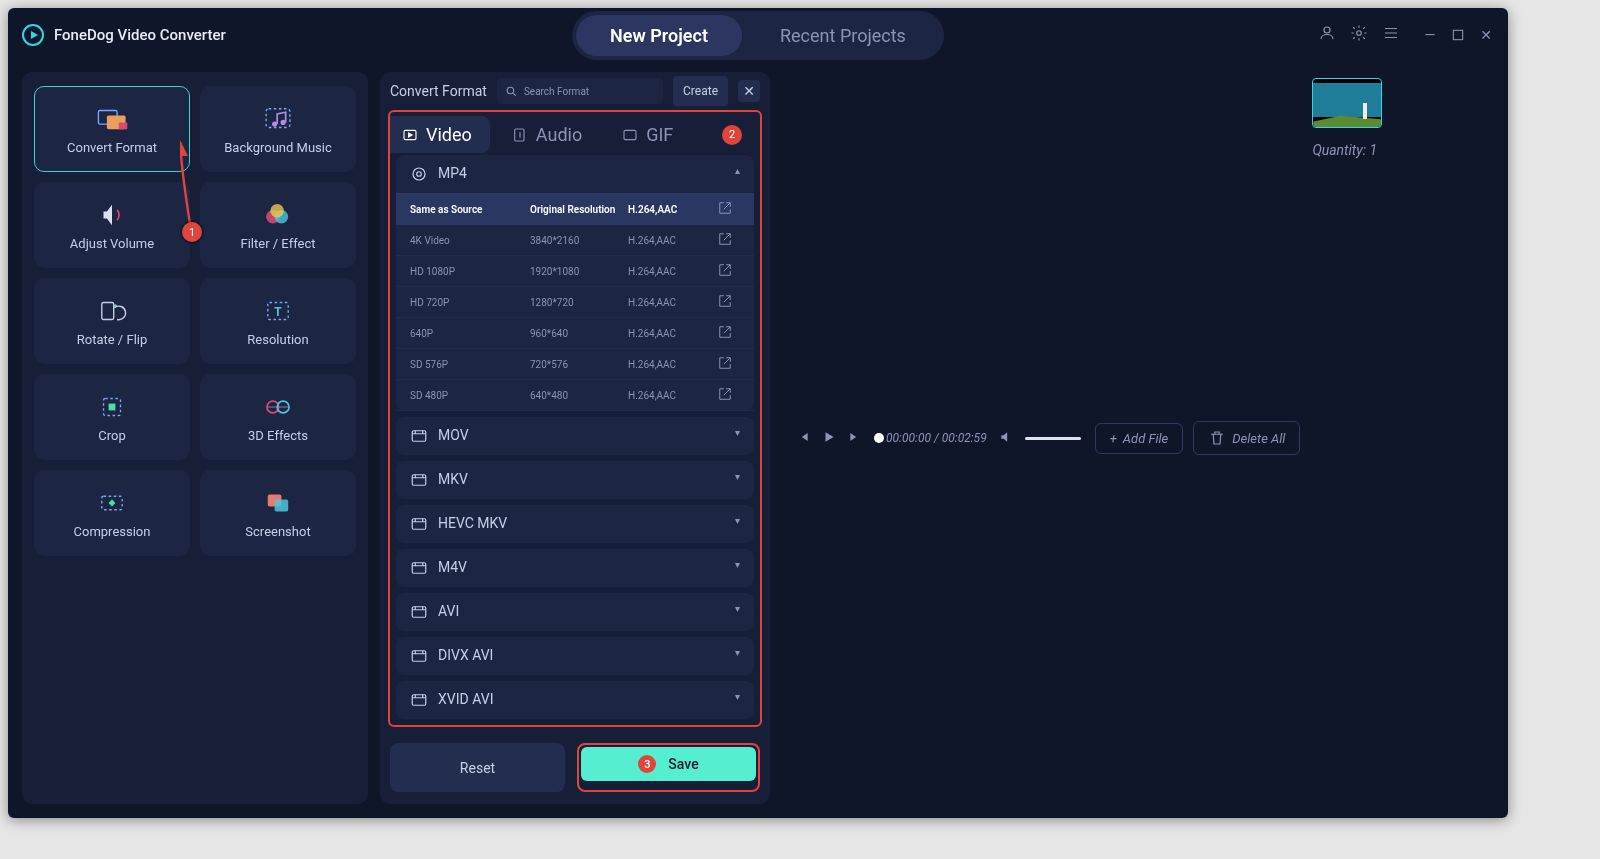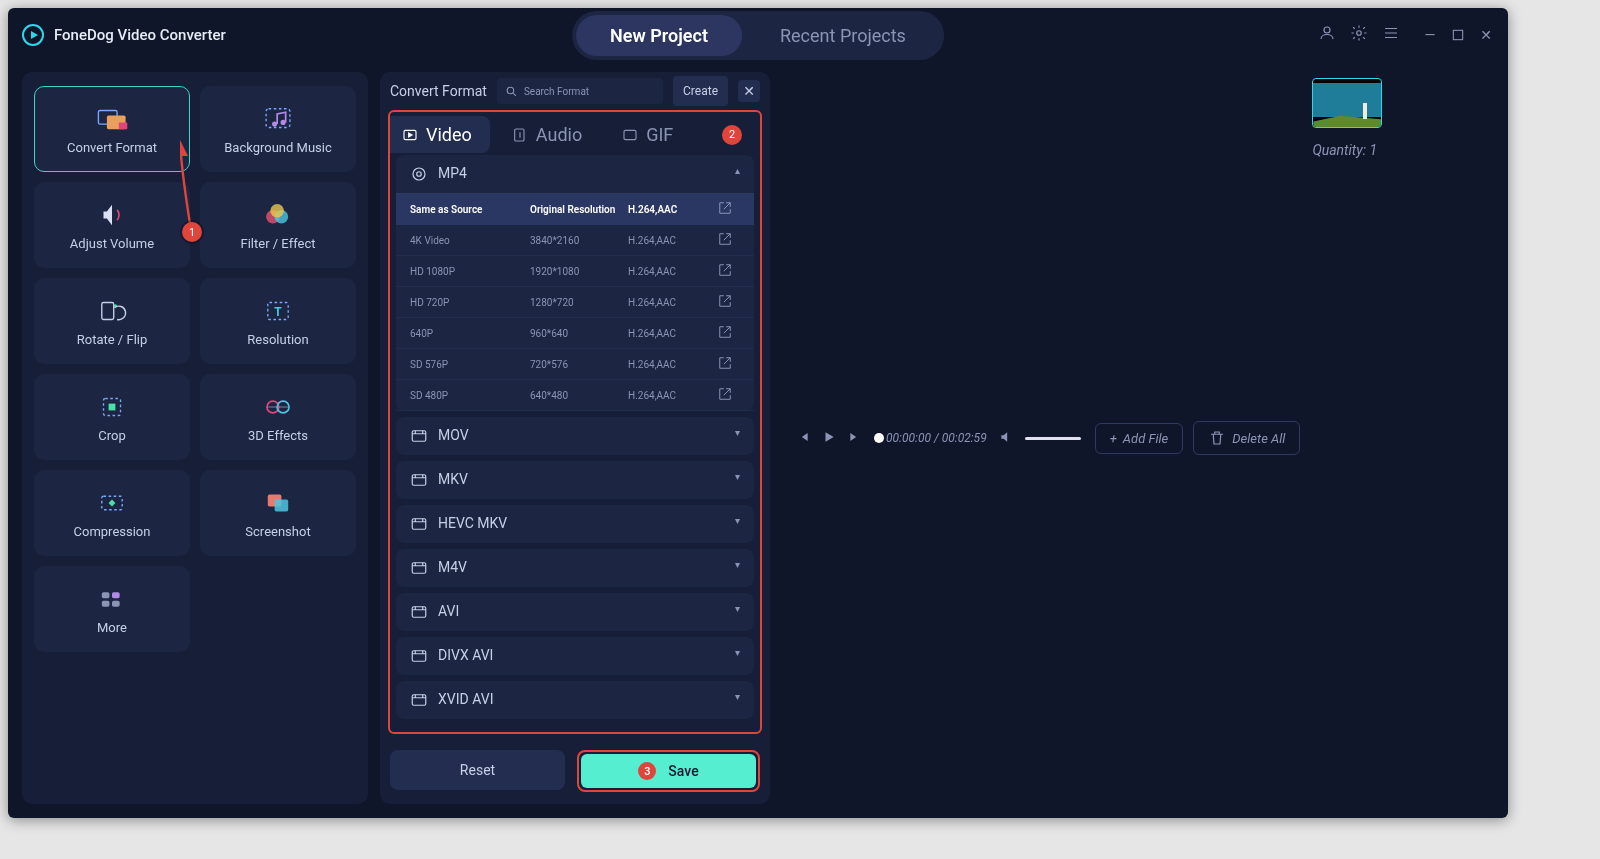--- a/index.html
+++ b/index.html
@@ -67,21 +67,21 @@
   .acc-item{background:var(--bg2);border-radius:8px;margin-bottom:6px;}
   .acc-head{display:flex;align-items:flex-start;gap:10px;padding:10px 14px;color:var(--txt);font-size:14px;cursor:pointer;}
   .acc-head svg{width:18px;height:18px;}
   .acc-caret{margin-left:auto;font-size:10px;color:var(--txt-dim);}
   .preset-table{border-top:1px solid var(--line);}
   .preset-row{display:grid;grid-template-columns:120px 1fr 90px 22px;align-items:center;padding:7px 14px;font-size:10px;color:var(--txt-dim);border-bottom:1px solid rgba(47,58,99,.35);cursor:pointer;}
   .preset-row.sel{background:var(--highlight);color:#fff;font-weight:600;}
   .preset-row .open{color:var(--txt-dim);}
   .preset-row .open svg{width:14px;height:14px;stroke:currentColor;fill:none;stroke-width:1.7;}
   .mid-foot{display:flex;gap:12px;padding:8px 10px 12px 10px;}
-  .foot-btn{flex:1;height:40px;border-radius:8px;display:flex;align-items:center;justify-content:center;font-size:14px;cursor:pointer;}
+  .foot-btn{flex:1;height:49px;border-radius:8px;display:flex;align-items:center;justify-content:center;font-size:14px;cursor:pointer;}
   .reset{background:var(--bg3);color:var(--txt);}
   .save-wrap{border:2px solid var(--red);border-radius:8px;flex:1;padding:2px;}
   .save{background:var(--save);color:#0e1630;font-weight:500;gap:12px;height:34px;width:100%;border-radius:6px;display:flex;align-items:center;justify-content:center;}
   .save .dot{background:var(--red);color:#fff;font-size:11px;width:18px;height:18px;border-radius:50%;display:flex;align-items:center;justify-content:center;}
   
   .preview{flex:1;display:flex;gap:8px;font-style:italic;}
   .video-box{background:#000;border-radius:8px;height:512px;position:relative;overflow:hidden;}
   .scene{position:absolute;left:0;right:0;top:52px;bottom:52px;overflow:hidden;}
   .sky{position:absolute;inset:0;background:linear-gradient(#1e7aa9,#2a8cb4 40%,#2a93b0);}
   .sea{position:absolute;left:0;right:0;top:8%;bottom:26%;background:
@@ -246,31 +246,20 @@
           </div>
           <div class="side-item">
             <span class="side-icon">
               <svg viewBox="0 0 40 32">
                 <rect x="8" y="6" width="16" height="14" rx="2" fill="#e77a6e"></rect>
                 <rect x="16" y="12" width="16" height="14" rx="2" fill="#4cc6e0" opacity=".85"></rect>
               </svg>
             </span>
             <span>Screenshot</span>
           </div>
-          <div class="side-item" style="grid-column: 1 / span 1;">
-            <span class="side-icon">
-              <svg viewBox="0 0 40 32">
-                <rect x="8" y="8" width="9" height="7" rx="2" fill="#8b94b4"></rect>
-                <rect x="20" y="8" width="9" height="7" rx="2" fill="#b48ae8"></rect>
-                <rect x="8" y="18" width="9" height="7" rx="2" fill="#8b94b4"></rect>
-                <rect x="20" y="18" width="9" height="7" rx="2" fill="#8b94b4"></rect>
-              </svg>
-            </span>
-            <span>More</span>
-          </div>
         </div>
       <svg class="arrow" width="70" height="120">
         <defs>
             <marker id="ah" markerWidth="8" markerHeight="8" refX="6" refY="3" orient="auto">
               <path d="M0,0 L7,3 L0,6 Z" fill="#e0453c"></path>
             </marker>
           </defs>
         <path d="M12 100 Q2 40 0 6" stroke="#e0453c" stroke-width="2.4" fill="none" marker-end="url(#ah)"></path>
       </svg>
       <span class="dot1">1</span>

